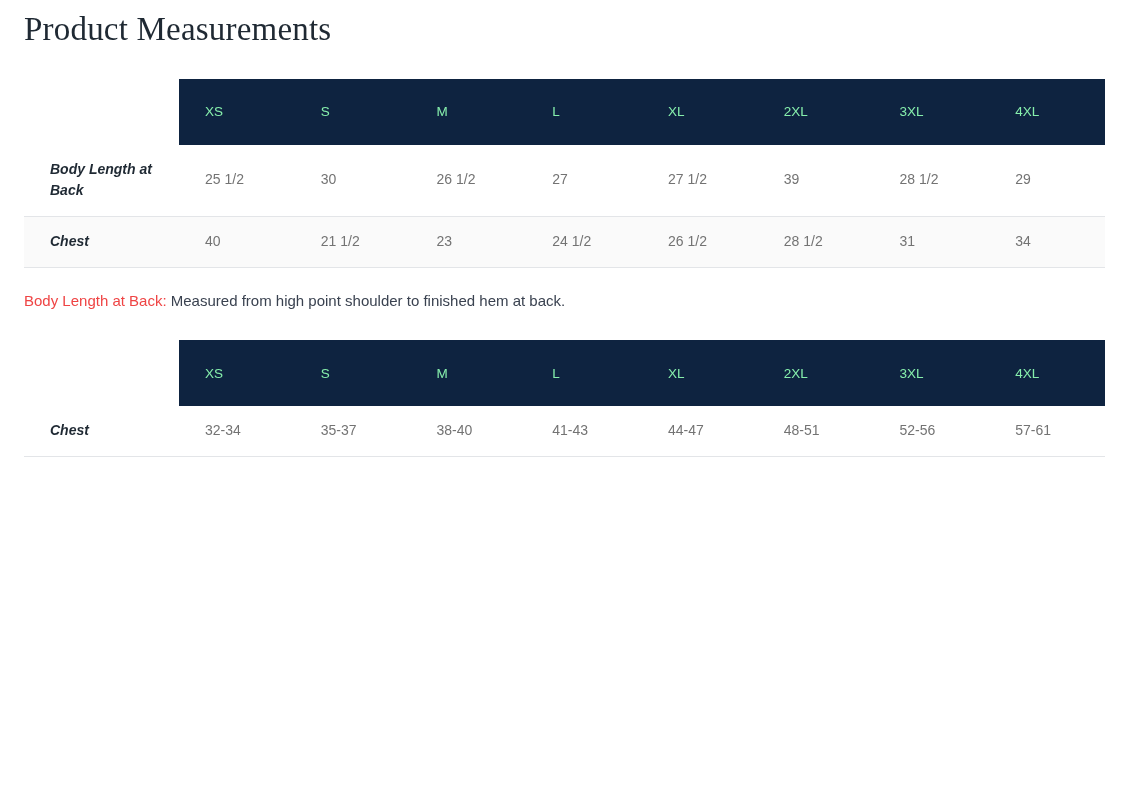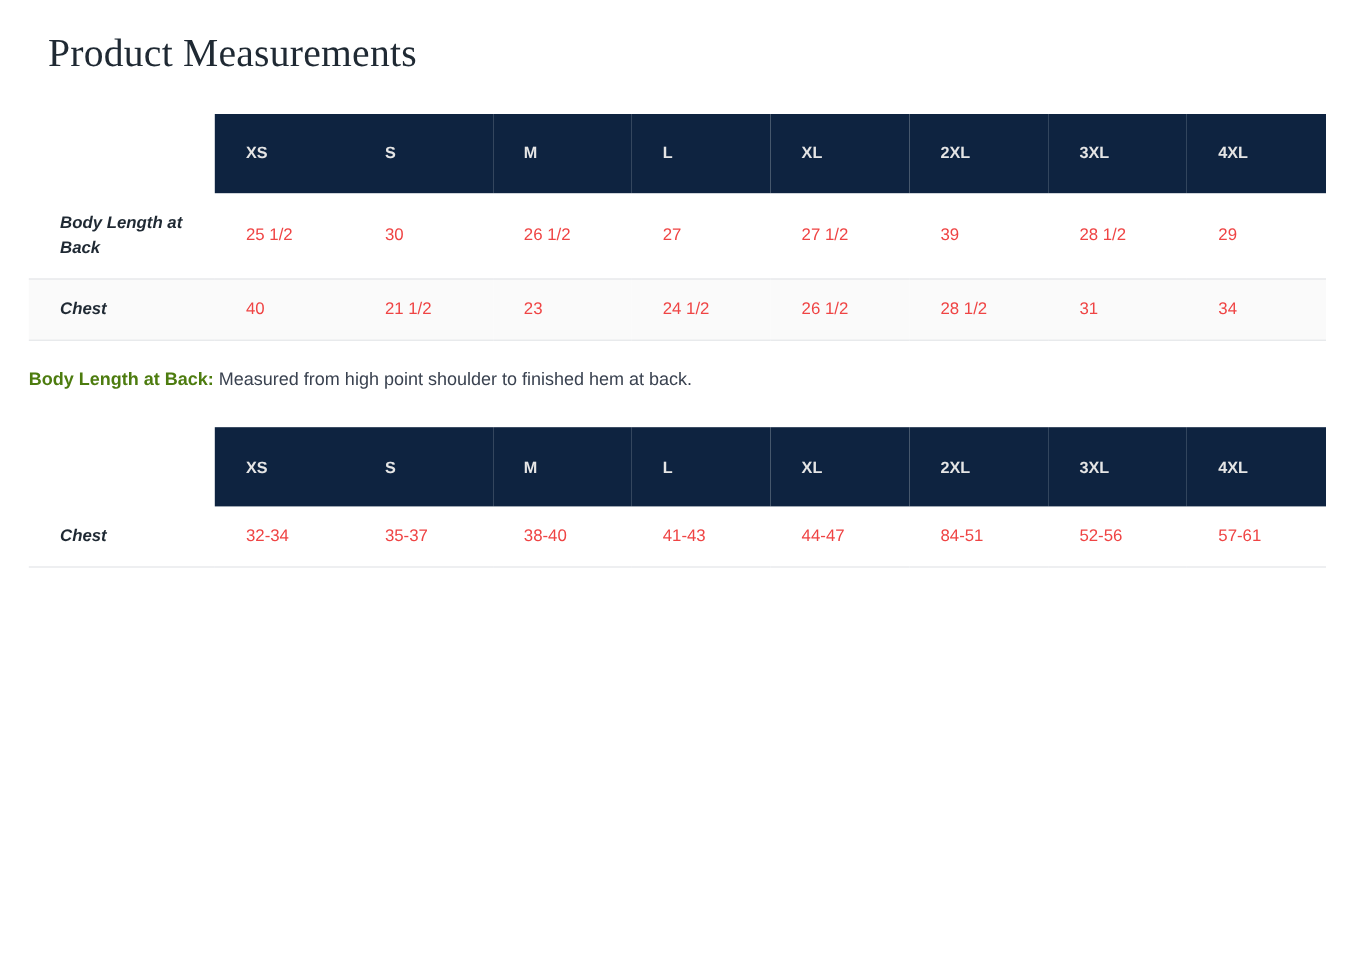--- a/index.html
+++ b/index.html
@@ -19,49 +19,49 @@
     padding: 0 18px 0 24px;
     box-sizing: border-box;
     width: 1123px;
   }
   h1.section-title {
     font-family: "Liberation Serif", serif;
     font-weight: 400;
     font-size: 33px;
     line-height: 1.2;
     color: #1f2933;
-    margin: 16px;
+    margin: 0;
     padding: 10px 0 0 0;
     letter-spacing: 0.2px;
   }
   .table-wrap {
     margin-top: 29px;
   }
   table.measure {
     border-collapse: collapse;
     width: 100%;
     table-layout: fixed;
   }
   table.measure thead th {
     background: #0e2340;
-    color: #e5e5e5;
+    color: #86efac;
     font-size: 13.5px;
-    font-weight: bold;
+    font-weight: normal;
     text-align: left;
     padding: 17px 0 17px 0;
     height: 32px;
     vertical-align: middle;
   }
   table.measure thead th.corner {
     background: #ffffff;
     width: 155px;
   }
   table.measure tbody td {
     font-size: 14px;
-    color: #ef4444;
+    color: #737373;
     padding: 14px 0;
     border-bottom: 1px solid #e3e5e8;
     vertical-align: middle;
     line-height: 1.55;
   }
   table.measure tbody tr.alt td {
     background: #fafafa;
   }
   table.measure tbody td.rowhead {
     font-weight: bold;
@@ -76,22 +76,22 @@
   .notes {
     margin-top: 22px;
   }
   .note {
     font-size: 15px;
     color: #3a4250;
     line-height: 1.5;
     margin-bottom: 26px;
   }
   .note b {
-    color: #4d7c0f;
-    font-weight: bold;
+    color: #ef4444;
+    font-weight: normal;
   }
   .size-chart-title {
     margin-top: 12px;
   }
   .sc-wrap {
     margin-top: 28px;
   }
   
   .c1 { padding-left: 26px !important; }
   .c2 { padding-left: 26px !important; }
@@ -168,21 +168,21 @@
         </tr>
       </thead>
       <tbody>
         <tr>
           <td class="rowhead">Chest</td>
           <td class="val c1">32-34</td>
           <td class="val c1">35-37</td>
           <td class="val c1">38-40</td>
           <td class="val c1">41-43</td>
           <td class="val c1">44-47</td>
-          <td class="val c1">84-51</td>
+          <td class="val c1">48-51</td>
           <td class="val c1">52-56</td>
           <td class="val c1">57-61</td>
         </tr>
       </tbody>
     </table>
   </div>
 
 </div>
 
 </body></html>

